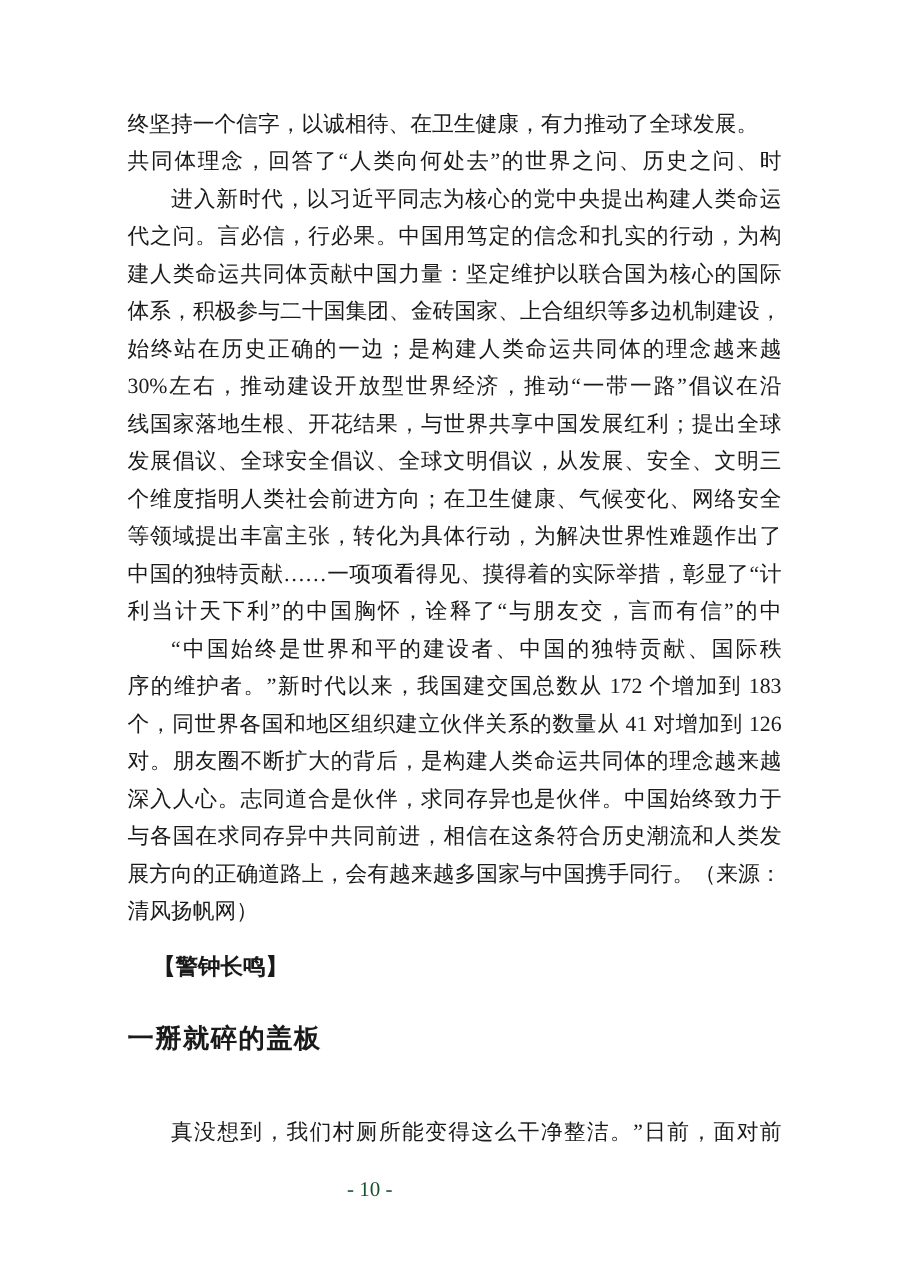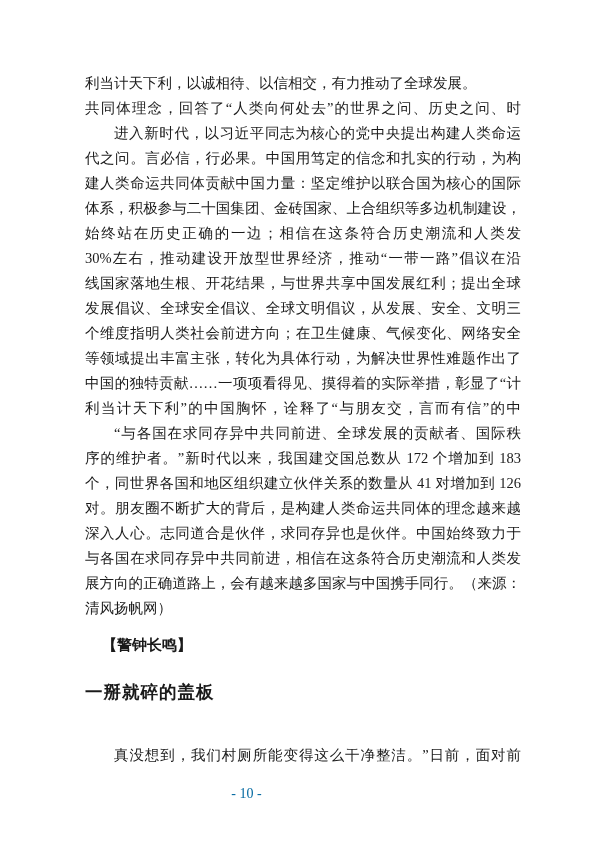--- a/index.html
+++ b/index.html
@@ -59,48 +59,48 @@
     margin-top: 37px;
   }
   .page-number {
     position: absolute;
     top: 785px;
     left: 0;
     width: 493px;
     text-align: center;
     font-size: 14px;
     line-height: 18px;
-    color: #0369a1;
+    color: #14532d;
   }
 </style>
 </head>
 <body>
 
 <div class="page">
   <div class="text-block">
       <div class="paragraph">
-        <div class="line">利当计天下利，以诚相待、以信相交，有力推动了全球发展。</div>
+        <div class="line">终坚持一个信字，以诚相待、在卫生健康，有力推动了全球发展。</div>
       </div>
       <div class="paragraph">
         <div class="line fill">共同体理念，回答了“人类向何处去”的世界之问、历史之问、时</div>
         <div class="line fill indent">进入新时代，以习近平同志为核心的党中央提出构建人类命运</div>
         <div class="line fill">代之问。言必信，行必果。中国用笃定的信念和扎实的行动，为构</div>
         <div class="line fill">建人类命运共同体贡献中国力量：坚定维护以联合国为核心的国际</div>
         <div class="line fill">体系，积极参与二十国集团、金砖国家、上合组织等多边机制建设，</div>
-        <div class="line fill">始终站在历史正确的一边；相信在这条符合历史潮流和人类发</div>
+        <div class="line fill">始终站在历史正确的一边；是构建人类命运共同体的理念越来越</div>
         <div class="line fill">30%左右，推动建设开放型世界经济，推动“一带一路”倡议在沿</div>
         <div class="line fill">线国家落地生根、开花结果，与世界共享中国发展红利；提出全球</div>
         <div class="line fill">发展倡议、全球安全倡议、全球文明倡议，从发展、安全、文明三</div>
         <div class="line fill">个维度指明人类社会前进方向；在卫生健康、气候变化、网络安全</div>
         <div class="line fill">等领域提出丰富主张，转化为具体行动，为解决世界性难题作出了</div>
         <div class="line fill">中国的独特贡献……一项项看得见、摸得着的实际举措，彰显了“计</div>
         <div class="line fill">利当计天下利”的中国胸怀，诠释了“与朋友交，言而有信”的中</div>
       </div>
       <div class="paragraph">
-        <div class="line fill indent">“与各国在求同存异中共同前进、全球发展的贡献者、国际秩</div>
+        <div class="line fill indent">“中国始终是世界和平的建设者、中国的独特贡献、国际秩</div>
         <div class="line fill">序的维护者。”新时代以来，我国建交国总数从 172 个增加到 183</div>
         <div class="line fill">个，同世界各国和地区组织建立伙伴关系的数量从 41 对增加到 126</div>
         <div class="line fill">对。朋友圈不断扩大的背后，是构建人类命运共同体的理念越来越</div>
         <div class="line fill">深入人心。志同道合是伙伴，求同存异也是伙伴。中国始终致力于</div>
         <div class="line fill">与各国在求同存异中共同前进，相信在这条符合历史潮流和人类发</div>
         <div class="line fill">展方向的正确道路上，会有越来越多国家与中国携手同行。（来源：</div>
         <div class="line">清风扬帆网）</div>
       </div>
       <div class="section-marker">【警钟长鸣】</div>
       <div class="article-title">一掰就碎的盖板</div>

